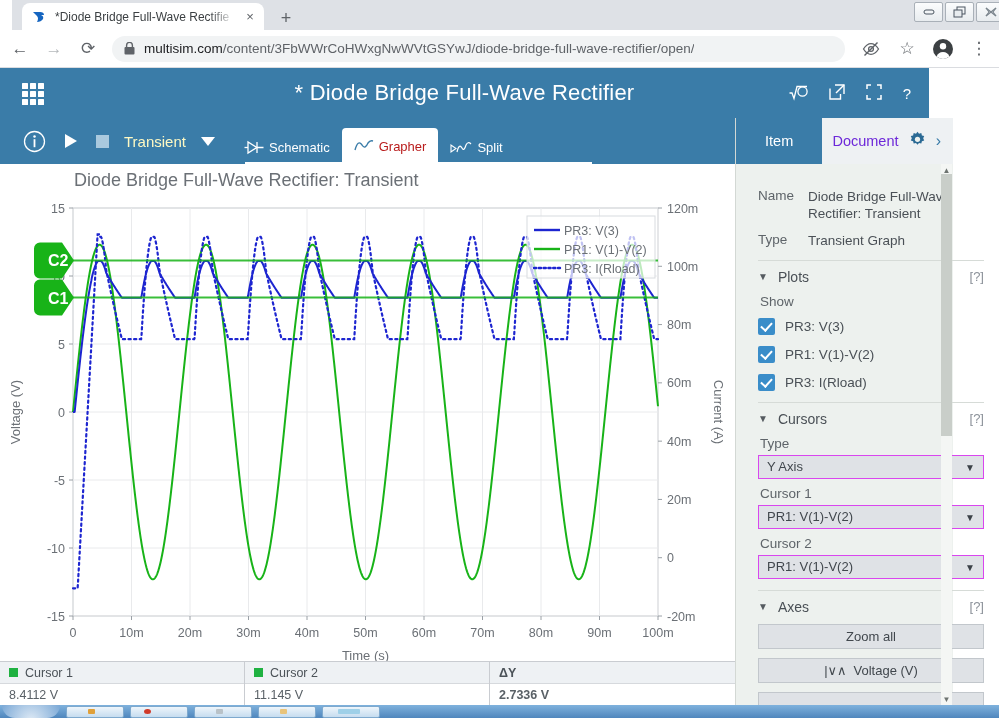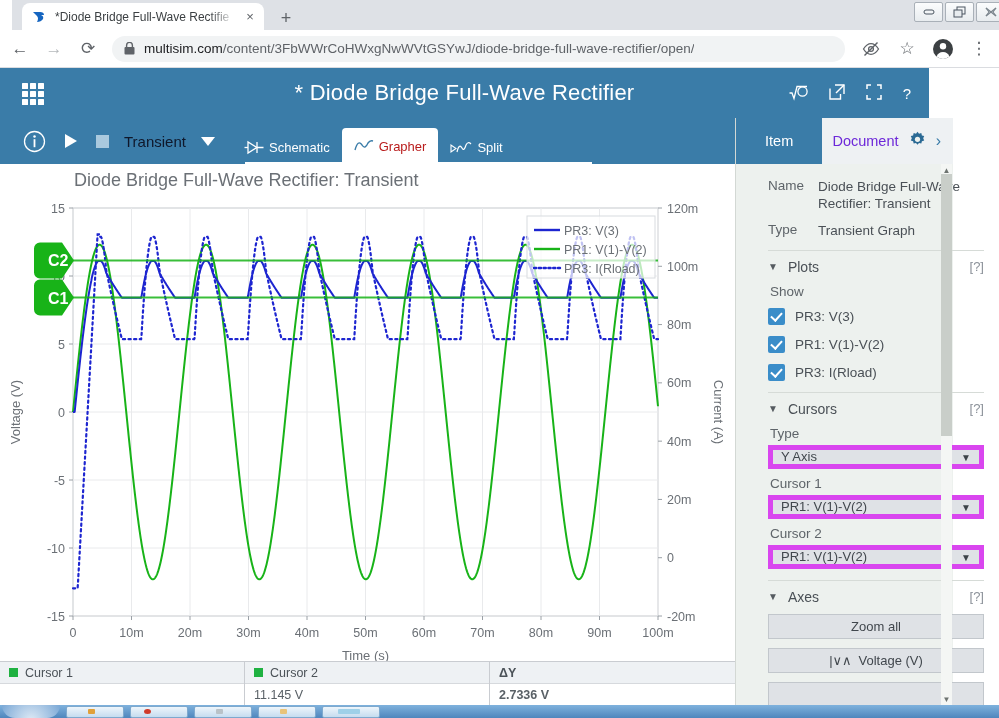--- a/index.html
+++ b/index.html
@@ -96,21 +96,21 @@
   
   .toolbar {
     position: absolute; left: 0; top: 118px; width: 735px; height: 46px;
     background: #3a7ca8; display: flex; align-items: flex-end;
   }
   .tb-left { display: flex; align-items: center; height: 46px; padding-left: 14px; gap: 0; }
   .tb-btn {
     height: 46px; display: flex; align-items: center; justify-content: center;
     color: #fff; padding: 0 9px;
   }
-  .tb-label { color: #0f172a; font-size: 15px; padding: 0 6px; }
+  .tb-label { color: #fef9c3; font-size: 15px; padding: 0 6px; }
   .tabs { display: flex; align-items: flex-end; height: 46px; margin-left: 8px; }
   .gtab {
     height: 34px; display: flex; align-items: center; gap: 5px;
     padding: 0 12px; color: #fff; font-size: 13px;
     border-radius: 4px 4px 0 0;
   }
   .gtab.active { background: #fff; color: #b91c1c; height: 36px; }
   .tb-underline {
     position: absolute; left: 245px; bottom: 0; width: 347px; height: 2px;
     background: #fff;
@@ -154,22 +154,22 @@
   .rp-tab {
     display: flex; align-items: center; justify-content: center;
     font-size: 14.5px; color: #6d28d9; width: 90px;
   }
   .rp-tab.active { background: #3a7ca8; color: #fff; }
   .rp-tools {
     flex: 1 1 auto; display: flex; align-items: center; justify-content: flex-end;
     gap: 10px; padding-right: 12px; color: #3a7ca8;
   }
   .rp-body {
-    position: absolute; left: 0; top: 46px; width: 264px; height: 541px;
-    overflow: hidden; padding: 14px 16px 0 32px;
+    position: absolute; left: 0; top: 56px; width: 264px; height: 541px;
+    overflow: hidden; padding: 14px 16px 0 22px;
   }
   .kv { display: flex; margin-bottom: 9px; }
   .kv-k { width: 50px; flex: 0 0 50px; font-size: 13.5px; color: #5e6469; }
   .kv-v { font-size: 13.5px; color: #4a5056; line-height: 1.28; }
   .sep { height: 1px; background: #d6dbd7; margin: 11px 0 8px 0; }
   .sect {
     display: flex; align-items: center; gap: 10px;
     font-size: 14px; color: #4a5056; margin-bottom: 9px;
   }
   .caret { font-size: 10px; color: #555b60; }
@@ -182,21 +182,21 @@
     border-radius: 2px; position: relative;
   }
   .chk::after {
     content: ""; position: absolute; left: 5px; top: 2px;
     width: 5px; height: 9px; border: solid #fff;
     border-width: 0 2.2px 2.2px 0; transform: rotate(42deg);
   }
   .chklbl { font-size: 13.5px; color: #4a5056; }
   .fieldlbl { font-size: 13.5px; color: #5e6469; margin: 7px 0 4px 2px; }
   .select {
-    height: 24px; background: #dfe2e6; border: 5px solid #d946ef;
+    height: 24px; background: #dfe2e6; border: 1px solid #d946ef;
     display: flex; align-items: center; padding: 0 8px;
     font-size: 13px; color: #41474d; position: relative;
   }
   .select .arrow {
     position: absolute; right: 8px; top: 50%; transform: translateY(-50%);
     font-size: 10px; color: #3c4248;
   }
   .pbtn {
     height: 25px; background: #dfe2e6; border: 1px solid #c2c7cc;
     display: flex; align-items: center; justify-content: center; gap: 7px;
@@ -483,20 +483,21 @@
         <text x="564" y="108.5" fill="#6b7076" font-size="12.5" font-family="&quot;Liberation Sans&quot;, sans-serif">PR3: I(Rload)</text>
       </svg>
   </div>
 
   <div class="statusbar">
     <div class="sb-col">
       <div class="sb-head">
         <span class="sb-sq"></span>
         <span>Cursor 1</span>
       </div>
+      <div class="sb-val">8.4112 V</div>
     </div>
     <div class="sb-col">
       <div class="sb-head">
         <span class="sb-sq"></span>
         <span>Cursor 2</span>
       </div>
       <div class="sb-val">11.145 V</div>
     </div>
     <div class="sb-col">
       <div class="sb-head">

